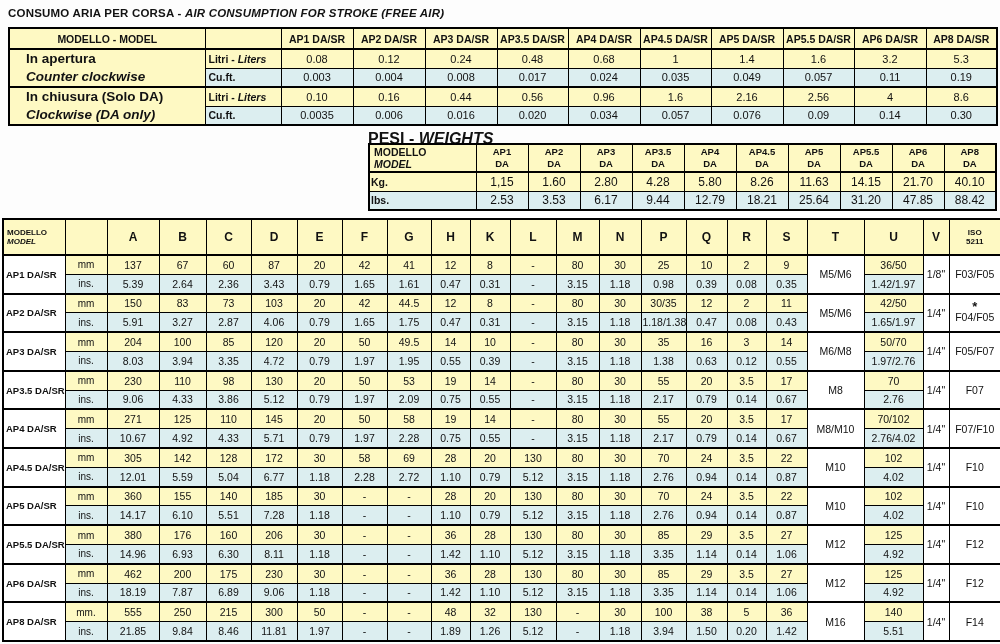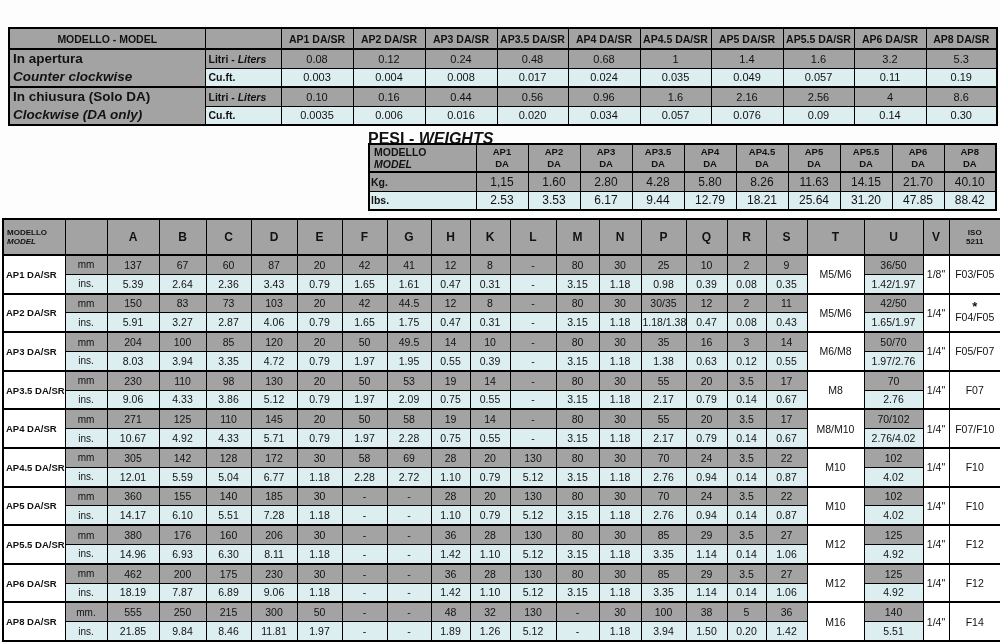--- a/index.html
+++ b/index.html
@@ -9,30 +9,30 @@
     background: #fdfdfd; color: #121212;
     font-family: "Liberation Sans", sans-serif;
     overflow: hidden;
   }
   .it { font-style: italic; }
   .ttl { position: absolute; font-weight: bold; white-space: nowrap; }
   #title-main { left: 8px; top: 7px; font-size: 11.5px; letter-spacing: .2px; }
   #title-pesi { left: 368px; top: 130px; font-size: 16px; }
   #title-dim  { left: 5px;  top: 198px; font-size: 15.5px; }
 
-  table { border-collapse: collapse; table-layout: fixed; background:#a3a3a3; }
+  table { border-collapse: collapse; table-layout: fixed; background:#fef9c3; }
   td, th { border: 1px solid #000; overflow: hidden; white-space: nowrap;
            text-align: center; vertical-align: middle; padding: 0 1px; }
   .shade { background: var(--shade, #dceef0); }
   .gsep { border-top: 2px solid #000; }
 
   #consumption-table { position: absolute; left: 8px; top: 27px; width: 988px; border: 2px solid #000; }
   #consumption-table th { height: 21px; font-size: 10.5px; font-weight: bold; border-bottom: 2px solid #000; }
   #consumption-table td { height: 19px; font-size: 11px; }
-  #consumption-table .lbl-cell { text-align: left; padding-left: 3px; font-size: 13.5px; font-weight: bold; line-height: 18px; }
+  #consumption-table .lbl-cell { text-align: left; padding-left: 16px; font-size: 13.5px; font-weight: bold; line-height: 18px; }
   #consumption-table .unit-cell { font-size: 10.5px; font-weight: bold; text-align: left; padding-left: 3px; }
 
   #weights-table { position: absolute; left: 368px; top: 143px; width: 627px; border: 2px solid #000; }
   #weights-table th { height: 28px; font-size: 9.5px; font-weight: bold; border-bottom: 2px solid #000; line-height: 12px; }
   #weights-table th.wlbl { text-align: left; padding-left: 4px; font-size: 10.5px; }
   #weights-table td { height: 19px; font-size: 12px; }
   #weights-table .wrow-lbl { text-align: left; font-size: 10.5px; font-weight: bold; }
 
   #dimensions-table { position: absolute; left: 2px; top: 218px; width: 996px; height: 424px; border: 2px solid #000; }
   #dimensions-table th { height: 36px; font-size: 12px; font-weight: bold; border-bottom: 2px solid #000; line-height: 13px; }
@@ -43,20 +43,21 @@
   #dimensions-table .unitc { font-size: 10px; }
   #dimensions-table .merged { background: #fff; font-size: 10.5px; }
   .star { font-size: 13px; font-weight: bold; line-height: 9px; display:block; }
   .iso-txt { display:block; line-height: 12px; }
 </style>
 </head>
 <body>
 
 <div class="page">
 
+  <div class="ttl" id="title-main"><span>CONSUMO ARIA PER CORSA - </span><span class="it">AIR CONSUMPTION FOR STROKE (FREE AIR)</span></div>
 
   <table id="consumption-table">
       <colgroup>
         <col style="width: 196px;">
         <col style="width: 76px;">
         <col style="width: 72px;">
         <col style="width: 72px;">
         <col style="width: 72px;">
         <col style="width: 71px;">
         <col style="width: 72px;">

